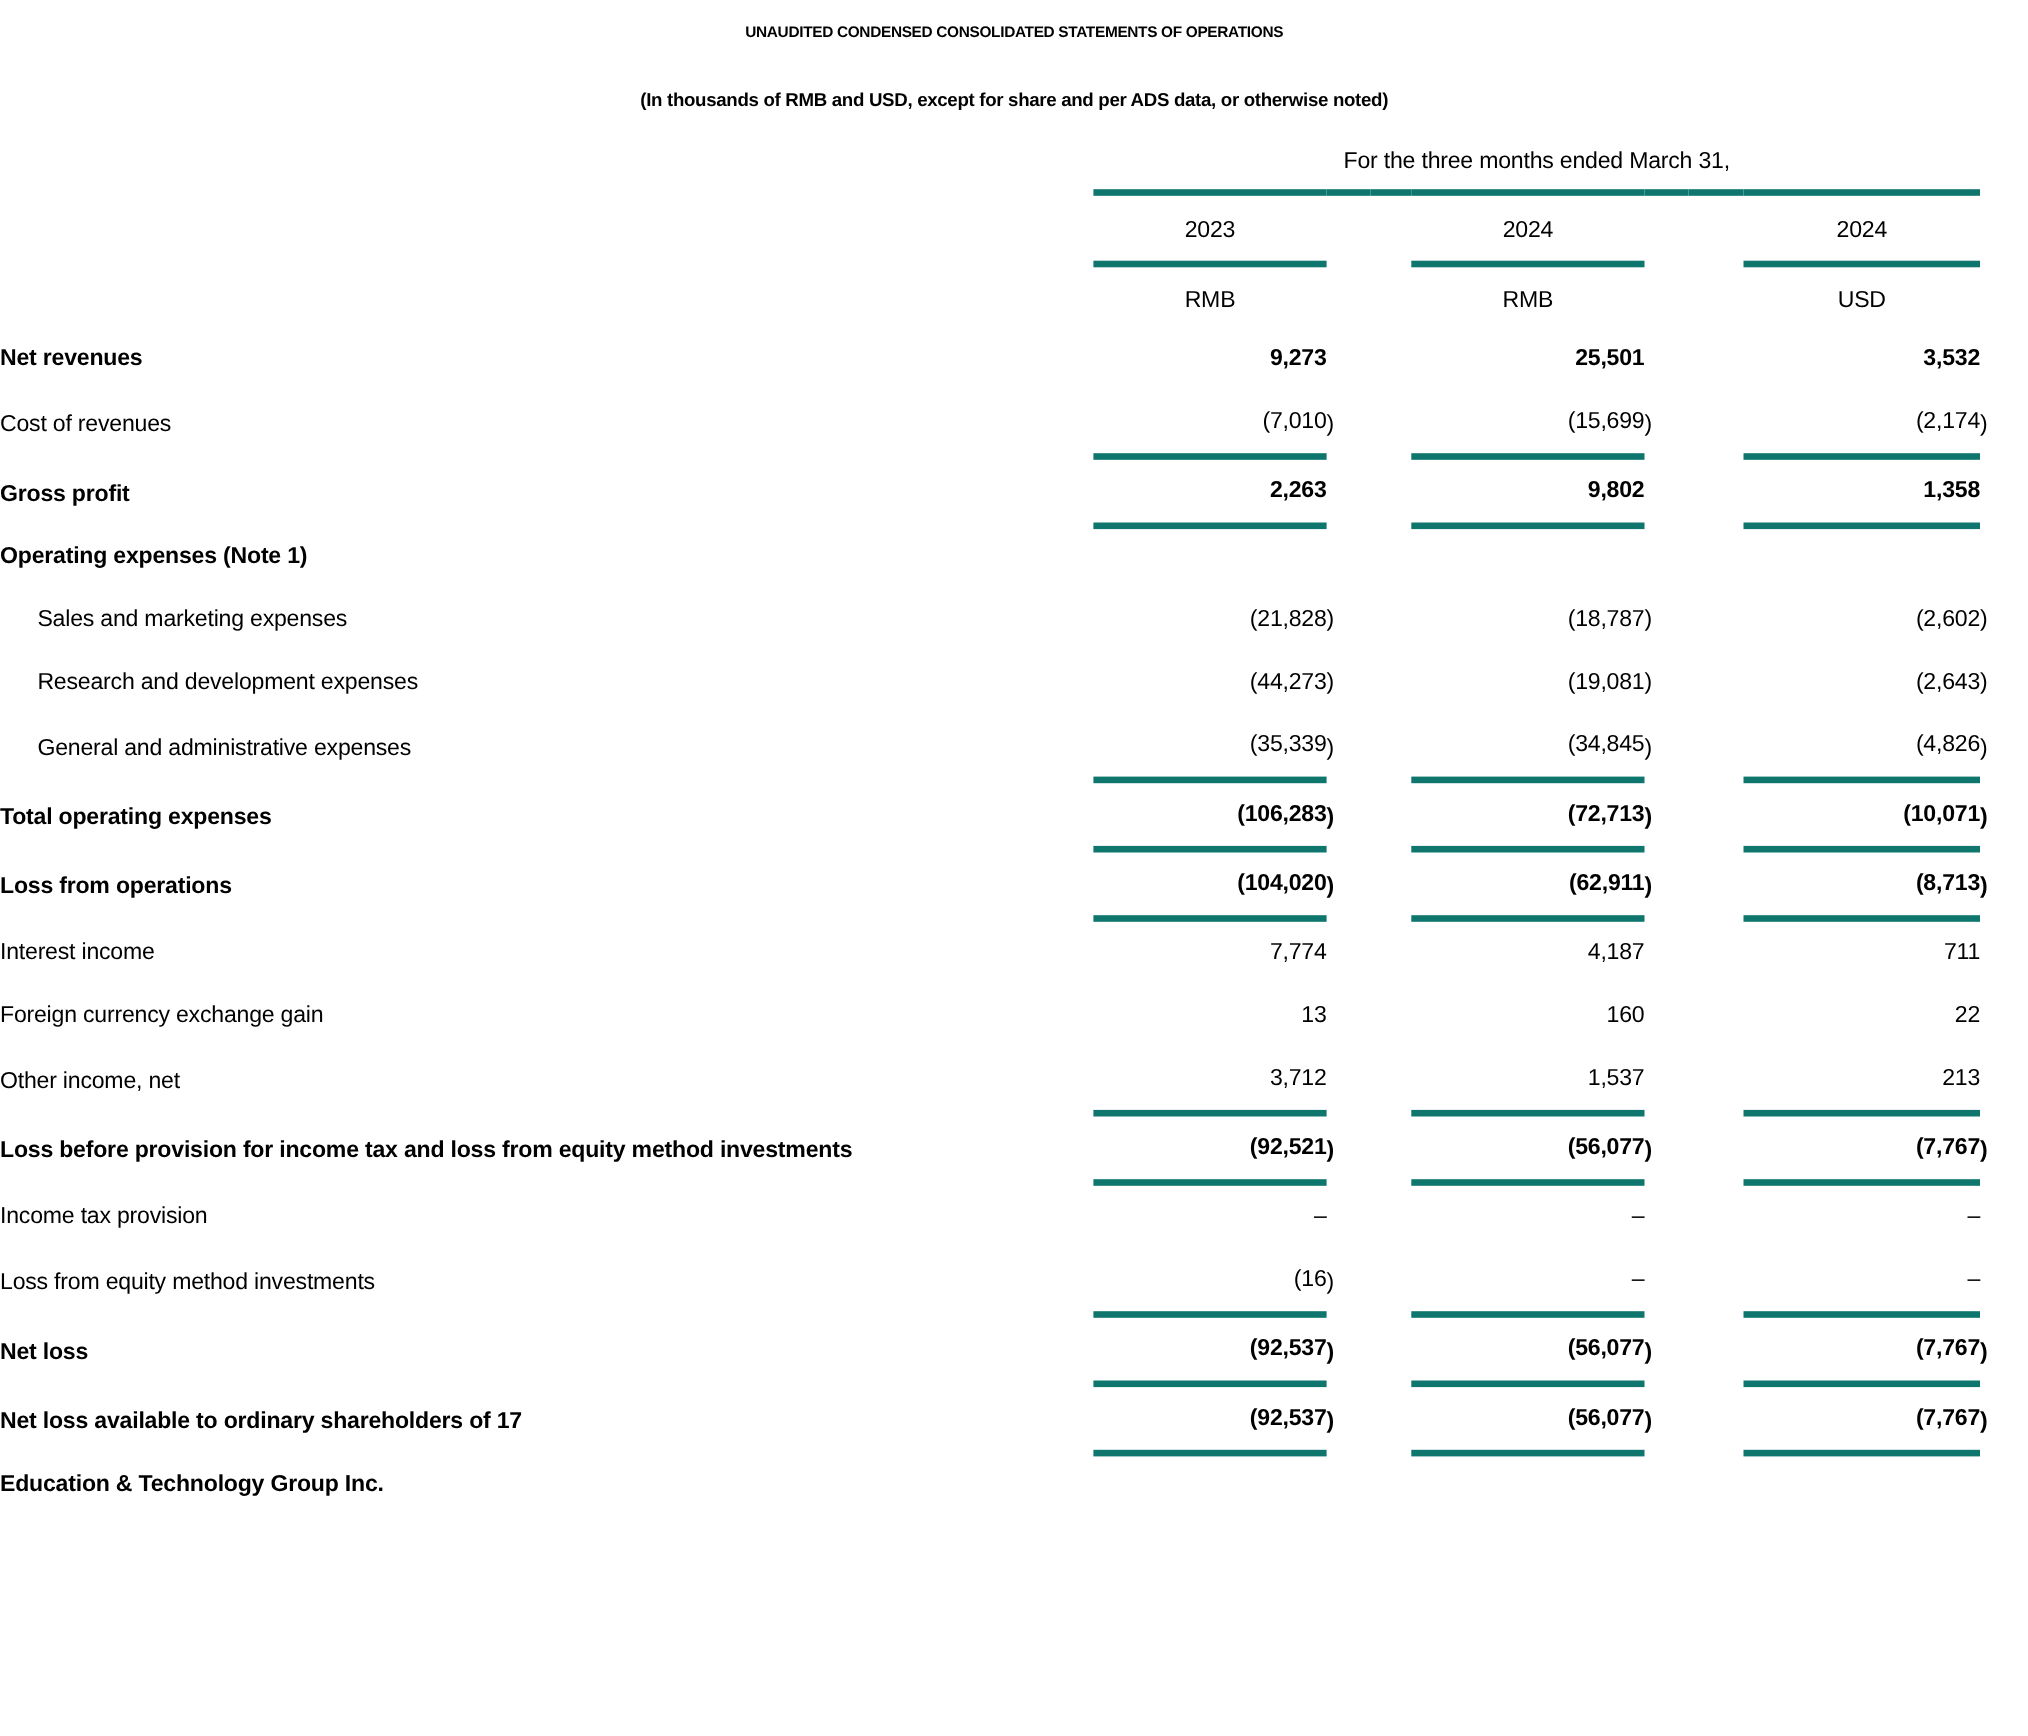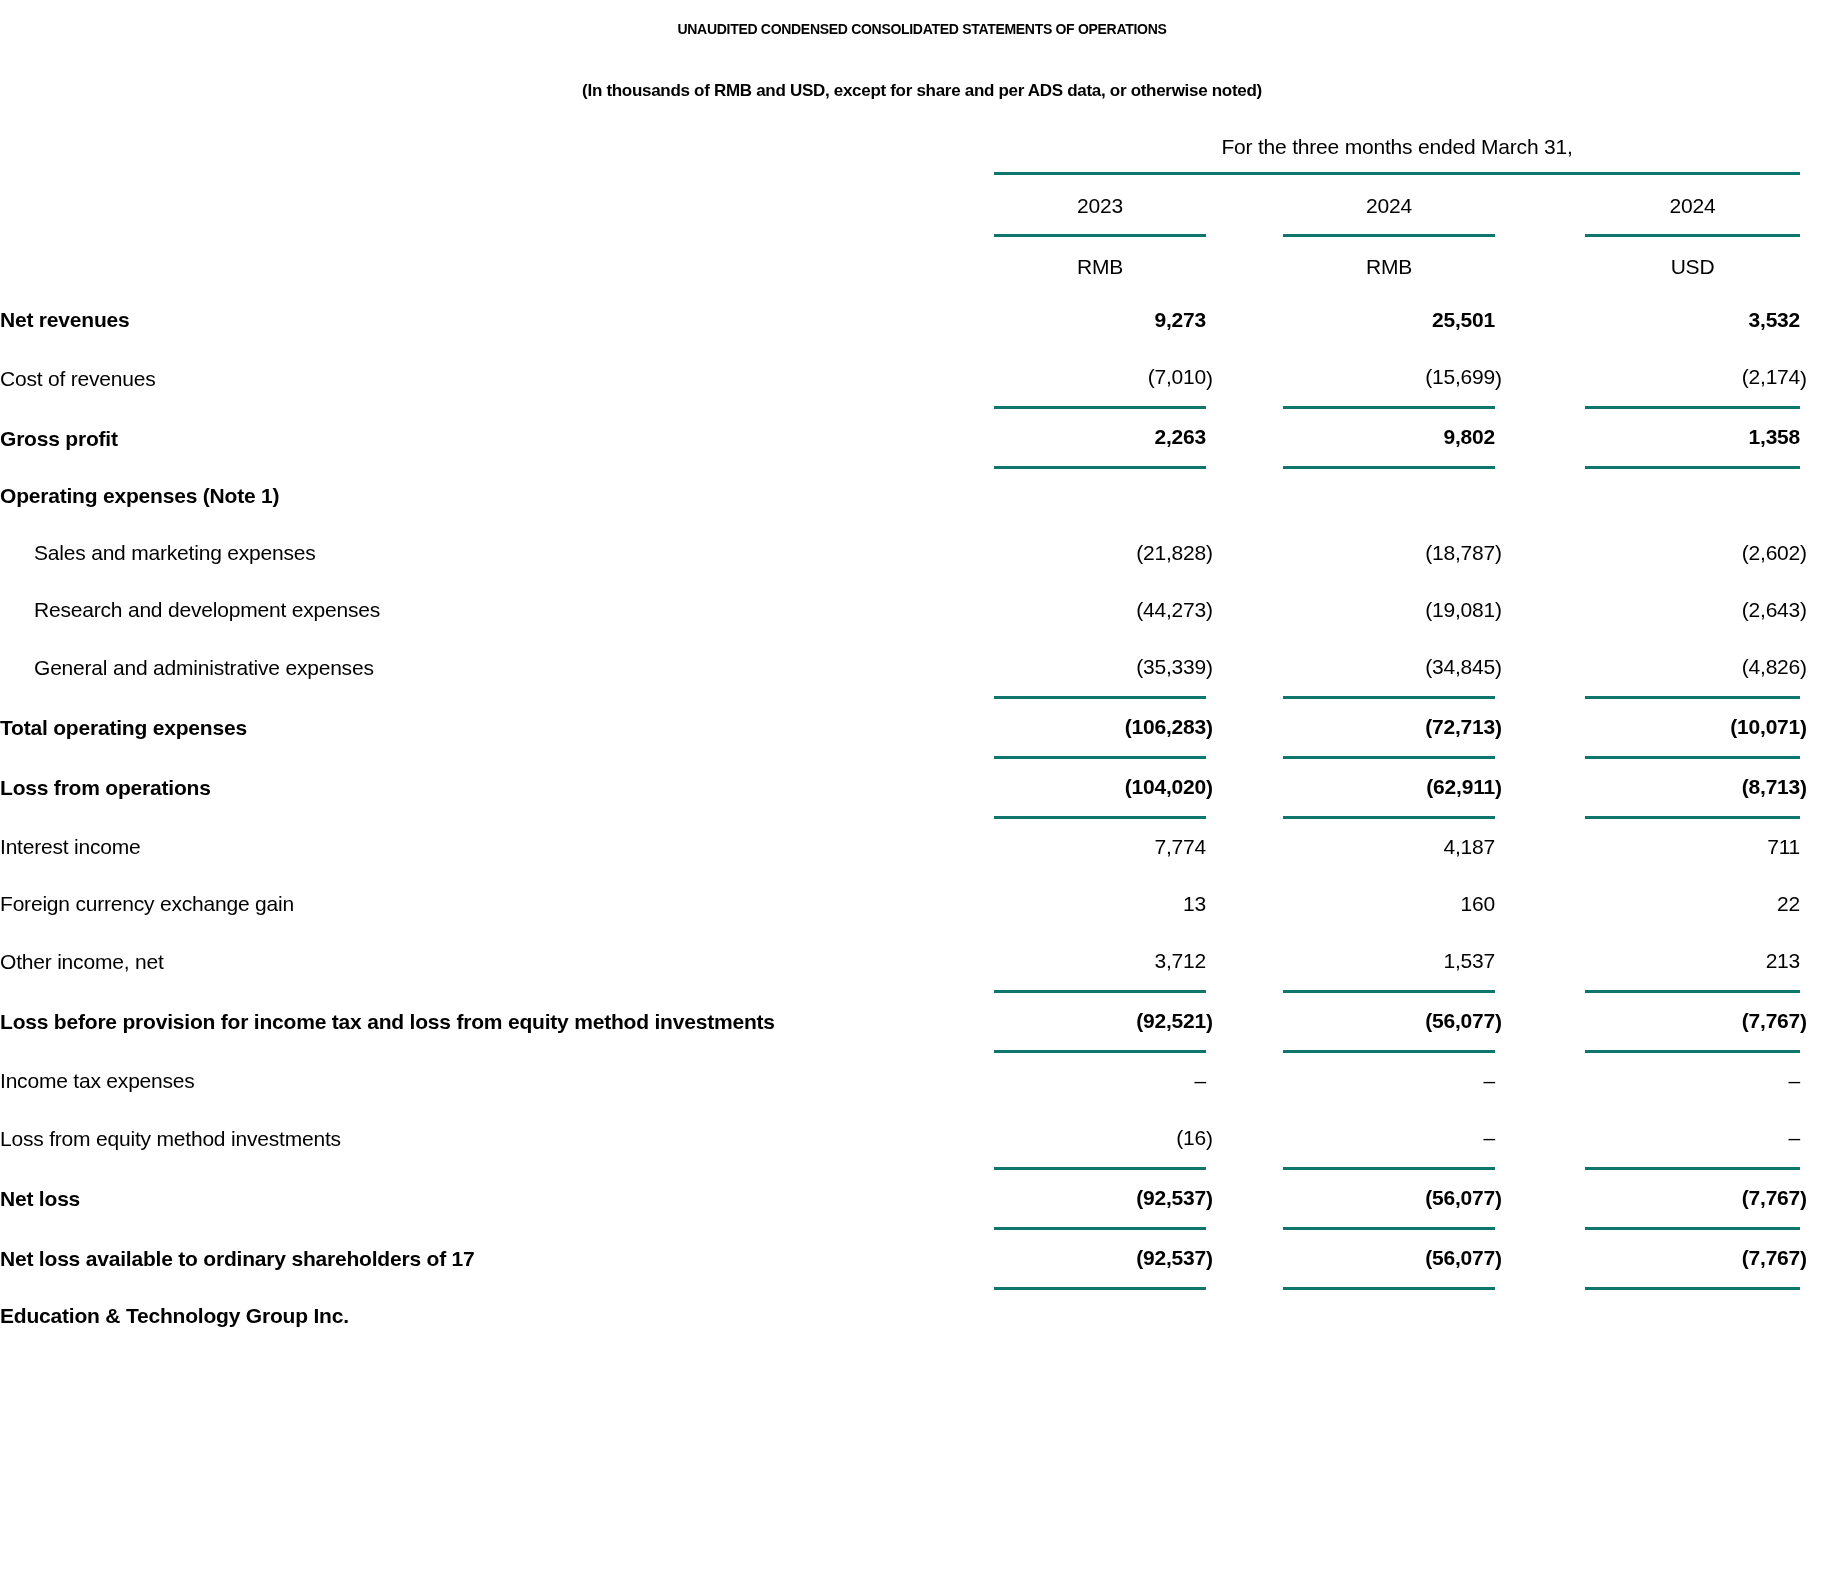--- a/index.html
+++ b/index.html
@@ -42,21 +42,21 @@
     vertical-align: bottom;
     padding: 17px 0 18px 0;
     letter-spacing: -0.2px;
     white-space: nowrap;
   }
   td.lbl { text-align: left; padding-left: 25px; }
   td.lbl.indent { padding-left: 34px; }
   td.val { text-align: right; padding-right: 4px; }
   td.par { text-align: left; padding-left: 12px; }
   .b { font-weight: bold; }
-  .rule { border-bottom: 3px solid #0f766e; }
+  .rule { border-bottom: 6px solid #0f766e; }
   tr.hdr-period td { padding: 6px 0 14px 0; text-align: center; }
   tr.hdr-year td   { padding: 20px 0 17px 0; text-align: center; }
   tr.hdr-cur td    { padding: 19px 0 14px 0; text-align: center; }
 </style>
 </head>
 <body>
 
 <div class="title">UNAUDITED CONDENSED CONSOLIDATED STATEMENTS OF OPERATIONS</div>
 <div class="subtitle">(In thousands of RMB and USD, except for share and per ADS data, or otherwise noted)</div>
 
@@ -254,21 +254,21 @@
     <td class="par b">)</td>
     <td></td>
     <td class="val b rule">(56,077</td>
     <td class="par b">)</td>
     <td></td>
     <td class="val b rule">(7,767</td>
     <td class="par b">)</td>
   </tr>
 
   <tr>
-    <td class="lbl">Income tax expenses</td>
+    <td class="lbl">Income tax provision</td>
     <td class="val">–</td>
     <td class="par"></td>
     <td></td>
     <td class="val">–</td>
     <td class="par"></td>
     <td></td>
     <td class="val">–</td>
     <td class="par"></td>
   </tr>
 

